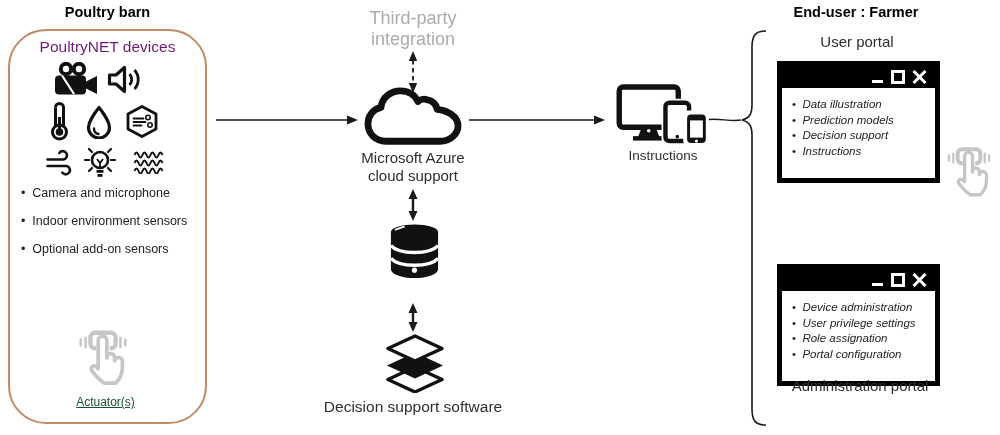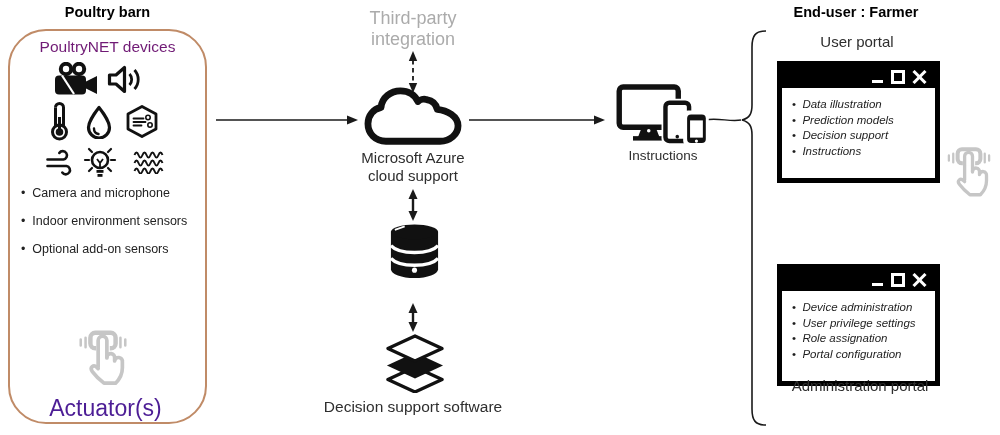--- a/index.html
+++ b/index.html
@@ -10,21 +10,21 @@
   .sec-title{font-weight:bold;font-size:14.5px;color:#000;text-align:center;}
   .gray{color:#ababab;}
   .device-box{left:8px;top:29px;width:195px;height:391px;border:2px solid #c08b67;border-radius:38px;}
   .box-title{left:8px;top:38px;width:199px;font-size:15.5px;color:#701a75;}
   .bullet-sm{font-size:12.5px;color:#222;white-space:nowrap;}
   .bullet-sm::before{content:"\2022\00a0\00a0";font-style:normal;}
   .mid-label{font-size:15px;color:#2e2e2e;line-height:18px;}
   .rest-api{font-size:16.5px;color:#1f1f1f;letter-spacing:.5px;}
   .integration{font-size:18px;}
   .portal-label{font-size:15px;color:#2e2e2e;}
-  .actuator{font-size:23px;color:#4c1d95;}
+  .actuator{font-size:12px;color:#14532d;text-decoration:underline;}
   .window{position:absolute;width:153px;height:112px;border:5px solid #000;background:#fff;}
   .titlebar{height:22px;background:#000;display:flex;align-items:center;justify-content:flex-end;gap:7px;padding-right:8px;}
   .win-body{padding:9px 4px 0 10px;}
   .win-bullet{font-style:italic;font-size:11.5px;color:#1d1d1d;line-height:15.5px;white-space:nowrap;}
   .win-bullet::before{content:"\2022\00a0\00a0";font-style:normal;}
   .app-label{font-size:13.5px;line-height:18px;color:#2e2e2e;}
   svg{display:block;}
 </style>
 </head>
 <body>

